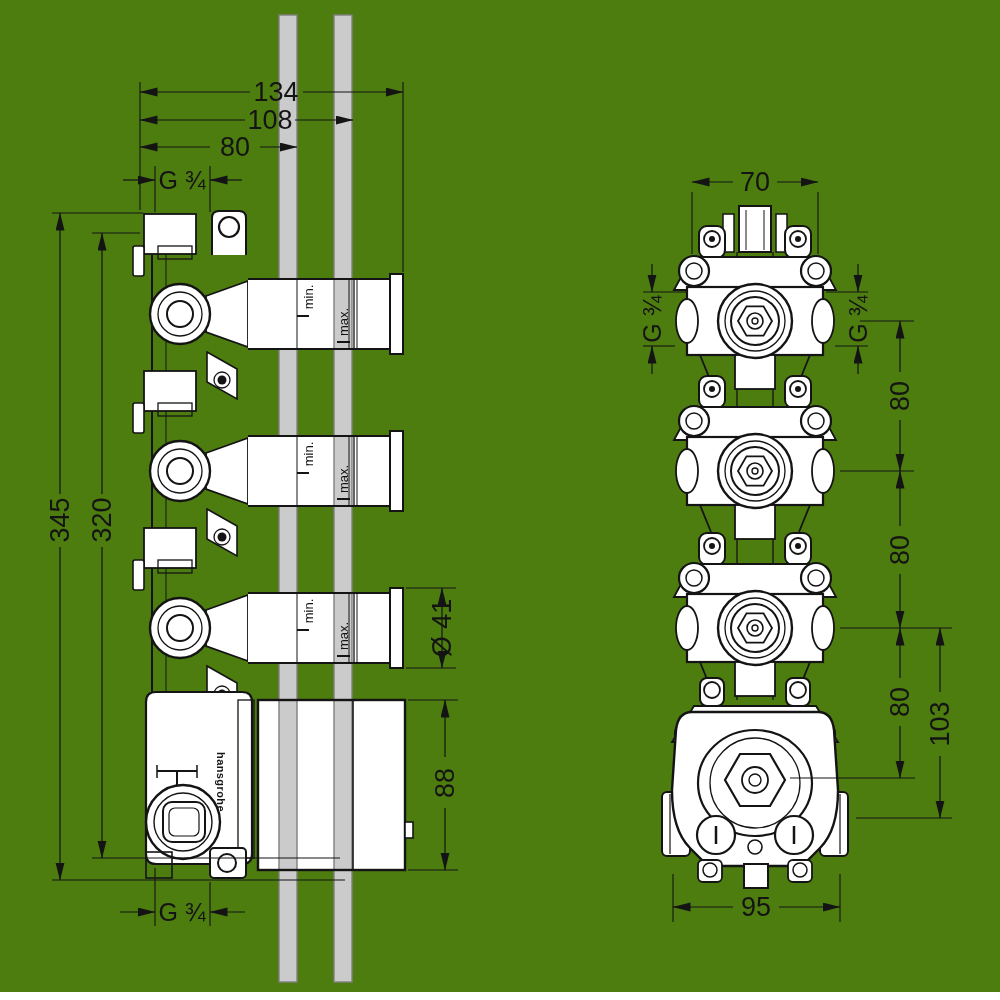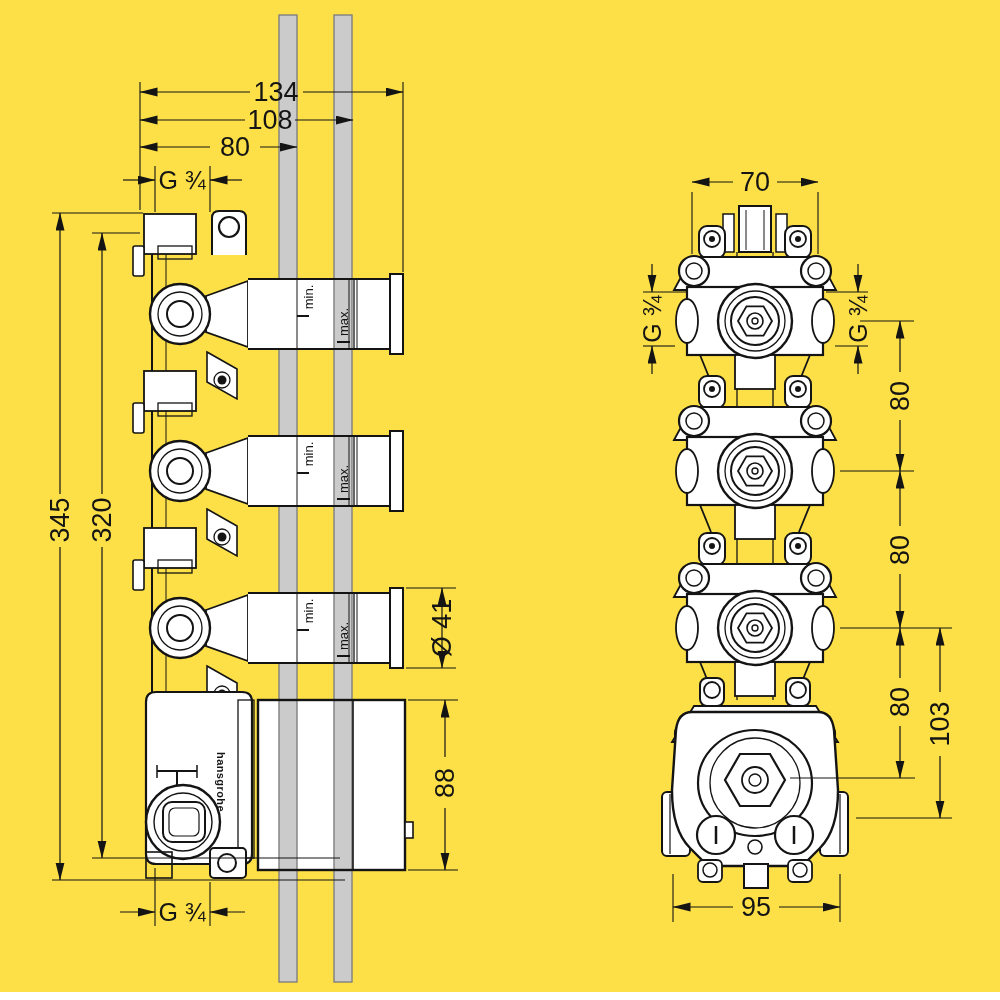--- a/index.html
+++ b/index.html
@@ -1,16 +1,16 @@
 <!DOCTYPE html>
 <html><head>
 <meta charset="utf-8">
 <style>
   html,body{margin:0;padding:0;background:#fff;}
-  .stage{width:1000px;height:992px;position:relative;background:#fde047;font-family:"Liberation Sans",sans-serif;}
+  .stage{width:1000px;height:992px;position:relative;background:#4d7c0f;font-family:"Liberation Sans",sans-serif;}
   svg text{font-family:"Liberation Sans",sans-serif;fill:#141414;}
   .dimtxt{font-size:27px;}
   .thrtxt{font-size:25px;}
   .mmtxt{font-size:13px;}
   .logotxt{font-size:11px;font-weight:bold;letter-spacing:.4px;}
   .w{fill:#ffffff;stroke:#141414;}
   .s22{stroke-width:2.2;}
   .s24{stroke-width:2.4;}
   .s18{stroke-width:1.8;}
   .s13{stroke-width:1.3;}

